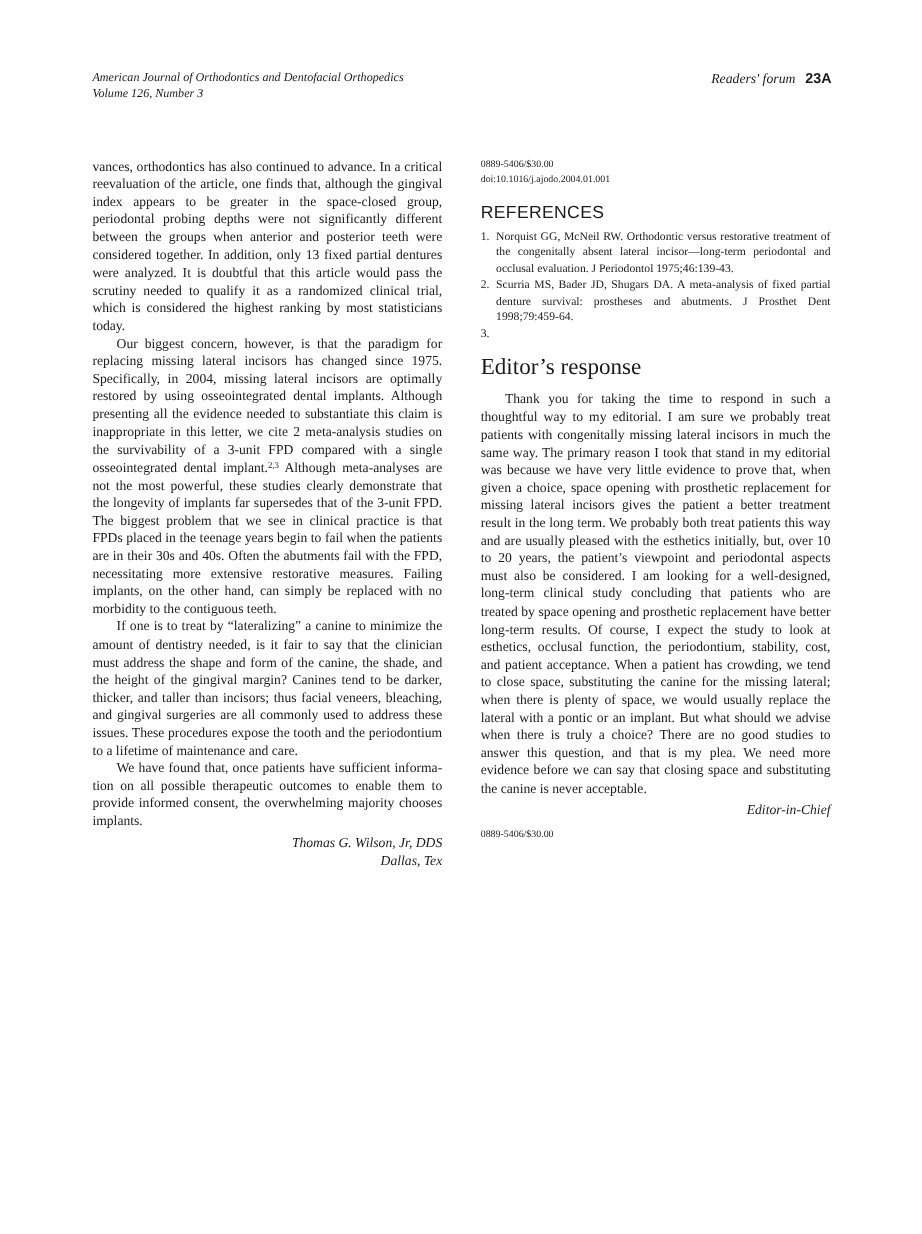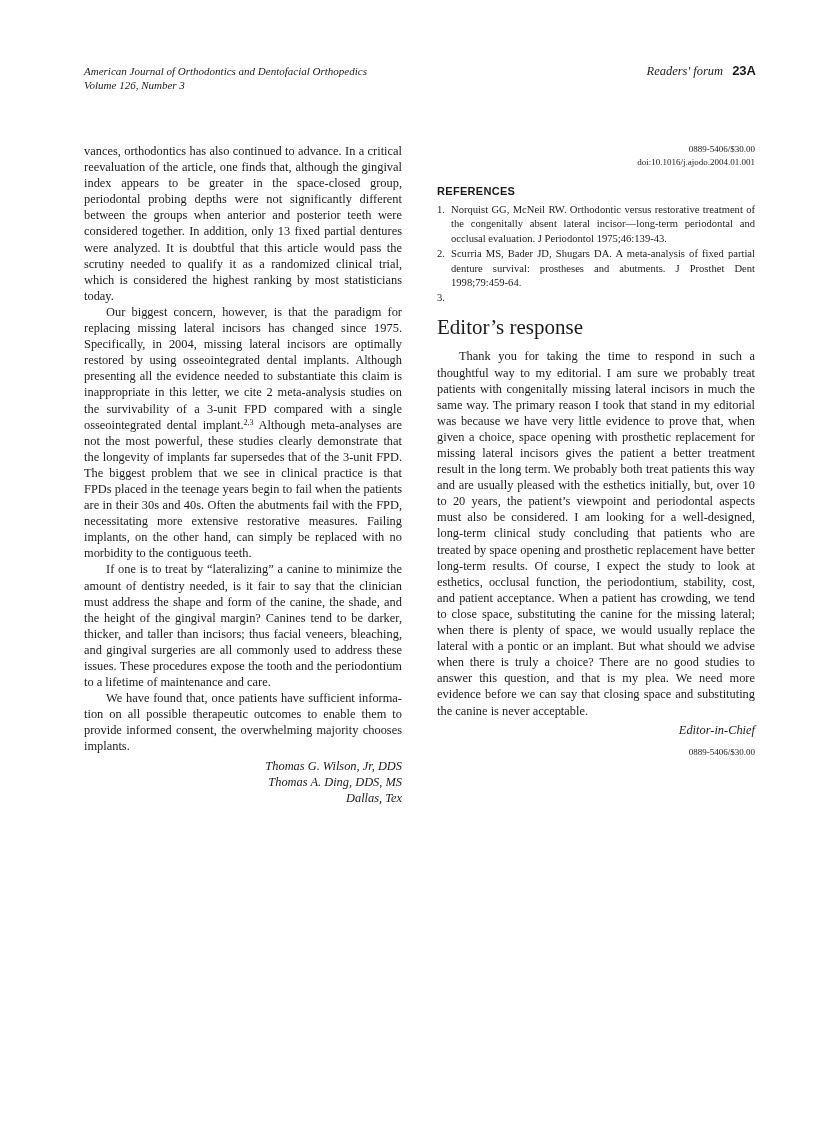--- a/index.html
+++ b/index.html
@@ -16,23 +16,23 @@
     .col-left { left: 84px; }
     .col-right { left: 437px; }
 
     p.body { margin: 0; font-size: 12.4px; line-height: 16.1px; text-align: justify; hyphens: manual; }
     p.body.indent { text-indent: 22px; }
     sup { font-size: 8px; line-height: 0; vertical-align: 4px; }
 
     .sig { text-align: right; font-style: italic; font-size: 12.4px; line-height: 16.1px; margin-top: 3px; }
     .sig div { margin: 0; }
 
-    .meta { font-size: 9px; line-height: 13px; margin: 0; text-align: right; }
+    .meta { font-size: 9px; line-height: 13px; margin: 0; }
 
-    .refs-title { font-family: "Liberation Sans", "DejaVu Sans", sans-serif; font-weight: bold; font-size: 11px; letter-spacing: 0.3px; margin: 16px 0 6px 0; }
+    .refs-title { font-family: "Liberation Sans", "DejaVu Sans", sans-serif; font-weight: normal; font-size: 16px; letter-spacing: 0.3px; margin: 16px 0 6px 0; }
     ol.refs { margin: 0; padding: 0; list-style: none; }
     ol.refs li { position: relative; padding-left: 14px; font-size: 10.6px; line-height: 14.4px; text-align: justify; margin-bottom: 1px; }
     ol.refs li .num { position: absolute; left: 0; top: 0; }
 
     .section-heading { font-size: 21px; line-height: 26px; margin: 24px 0 8px 0; font-weight: normal; }
     .meta-block { margin-top: 8px; }
   </style>
 </head>
 <body>
 
@@ -46,21 +46,20 @@
   </div>
 </div>
 
 <div class="col col-left serif">
   <p class="body">vances, orthodontics has also continued to advance. In a critical reevaluation of the article, one finds that, although the gingival index appears to be greater in the space-closed group, periodontal probing depths were not significantly different between the groups when anterior and posterior teeth were considered together. In addition, only 13 fixed partial dentures were analyzed. It is doubtful that this article would pass the scrutiny needed to qualify it as a randomized clinical trial, which is considered the highest ranking by most statisticians today.</p>
   <p class="body indent"><span>Our biggest concern, however, is that the paradigm for replacing missing lateral incisors has changed since 1975. Specifically, in 2004, missing lateral incisors are optimally restored by using osseointegrated dental implants. Although presenting all the evidence needed to substantiate this claim is inappropriate in this letter, we cite 2 meta-analysis studies on the survivability of a 3-unit FPD compared with a single osseointegrated dental implant.</span><sup>2,3</sup><span> Although meta-analyses are not the most powerful, these studies clearly demonstrate that the longevity of implants far supersedes that of the 3-unit FPD. The biggest problem that we see in clinical practice is that FPDs placed in the teenage years begin to fail when the patients are in their 30s and 40s. Often the abutments fail with the FPD, necessitating more extensive restorative measures. Failing implants, on the other hand, can simply be replaced with no morbidity to the contiguous teeth.</span></p>
   <p class="body indent">If one is to treat by “lateralizing” a canine to minimize the amount of dentistry needed, is it fair to say that the clinician must address the shape and form of the canine, the shade, and the height of the gingival margin? Canines tend to be darker, thicker, and taller than incisors; thus facial veneers, bleach­ing, and gingival surgeries are all commonly used to address these issues. These procedures expose the tooth and the periodontium to a lifetime of maintenance and care.</p>
   <p class="body indent">We have found that, once patients have sufficient informa­ tion on all possible therapeutic outcomes to enable them to provide informed consent, the overwhelming majority chooses implants.</p>
   <div class="sig">
     <div>Thomas G. Wilson, Jr, DDS</div>
-    <div>Thomas A. Ding, DDS, MS</div>
     <div>Dallas, Tex</div>
   </div>
 </div>
 
 <div class="col col-right serif">
   <div>
     <p class="meta">0889-5406/$30.00</p>
     <p class="meta">doi:10.1016/j.ajodo.2004.01.001</p>
   </div>
 

